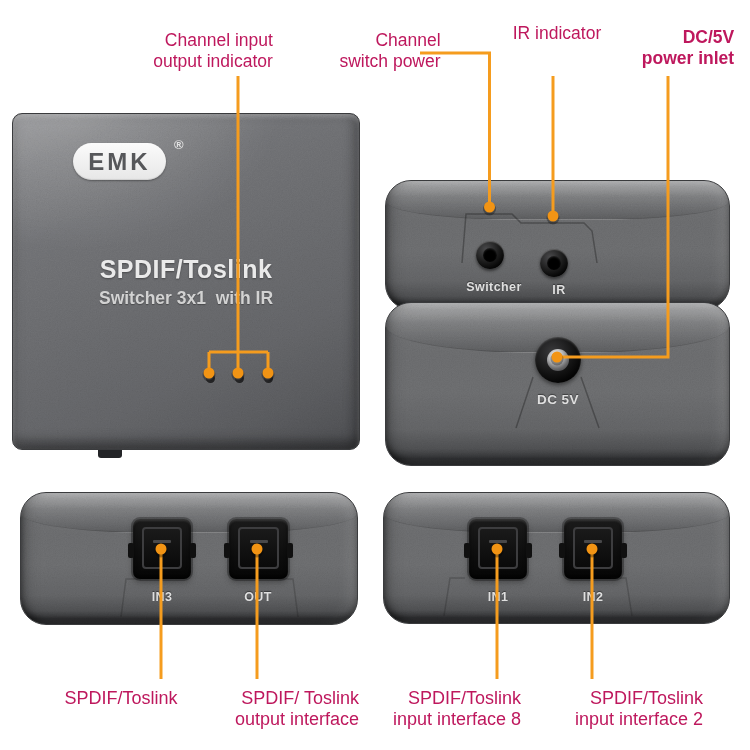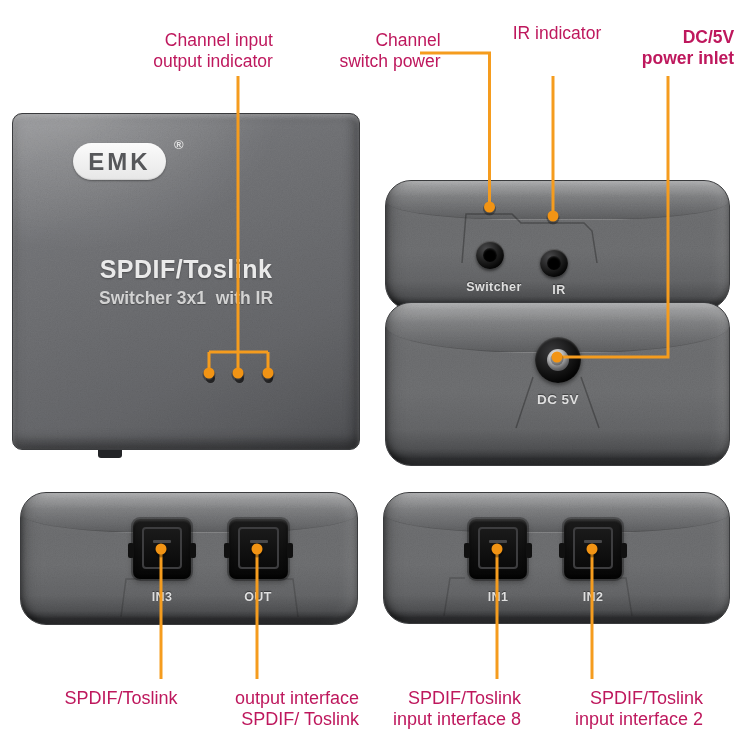--- a/index.html
+++ b/index.html
@@ -188,22 +188,22 @@
     <div>IR indicator</div>
   </div>
   <div class="callout co-dc">
     <div>DC/5V</div>
     <div>power inlet</div>
   </div>
   <div class="callout co-bottom co-in3">
     <div>SPDIF/Toslink</div>
   </div>
   <div class="callout co-bottom co-out">
+    <div>SPDIF/ Toslink</div>
     <div>output interface</div>
-    <div>SPDIF/ Toslink</div>
   </div>
   <div class="callout co-bottom co-in1">
     <div>SPDIF/Toslink</div>
     <div>input interface 8</div>
   </div>
   <div class="callout co-bottom co-in2">
     <div>SPDIF/Toslink</div>
     <div>input interface 2</div>
   </div>
 

